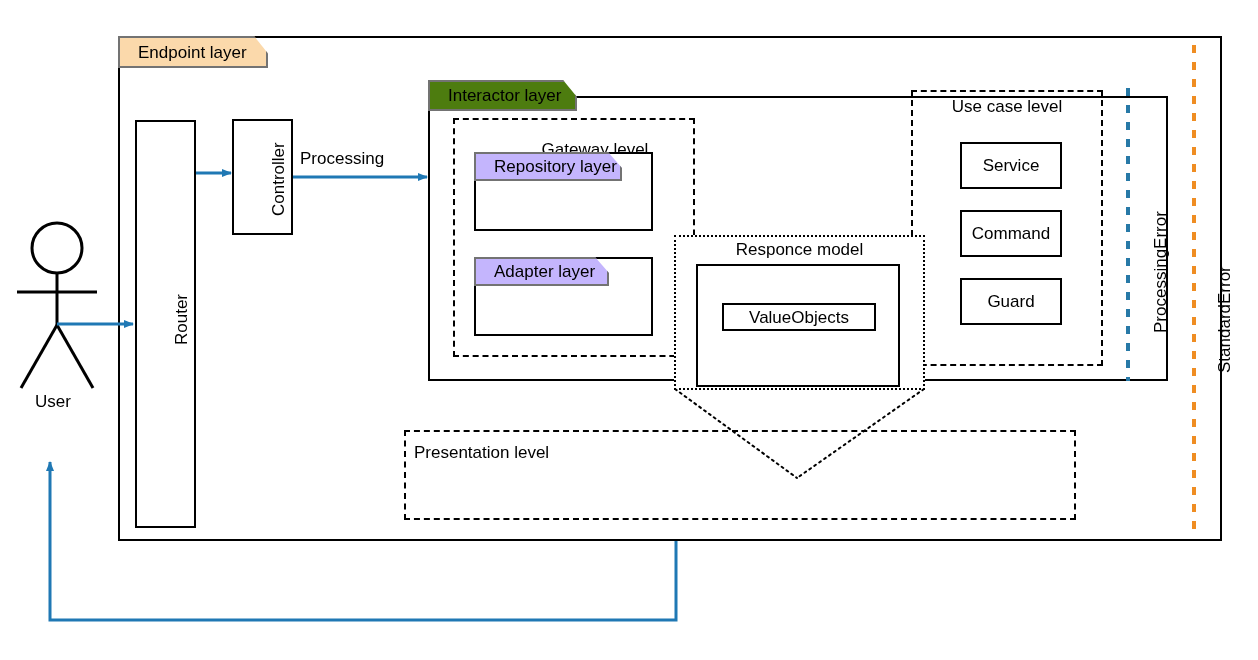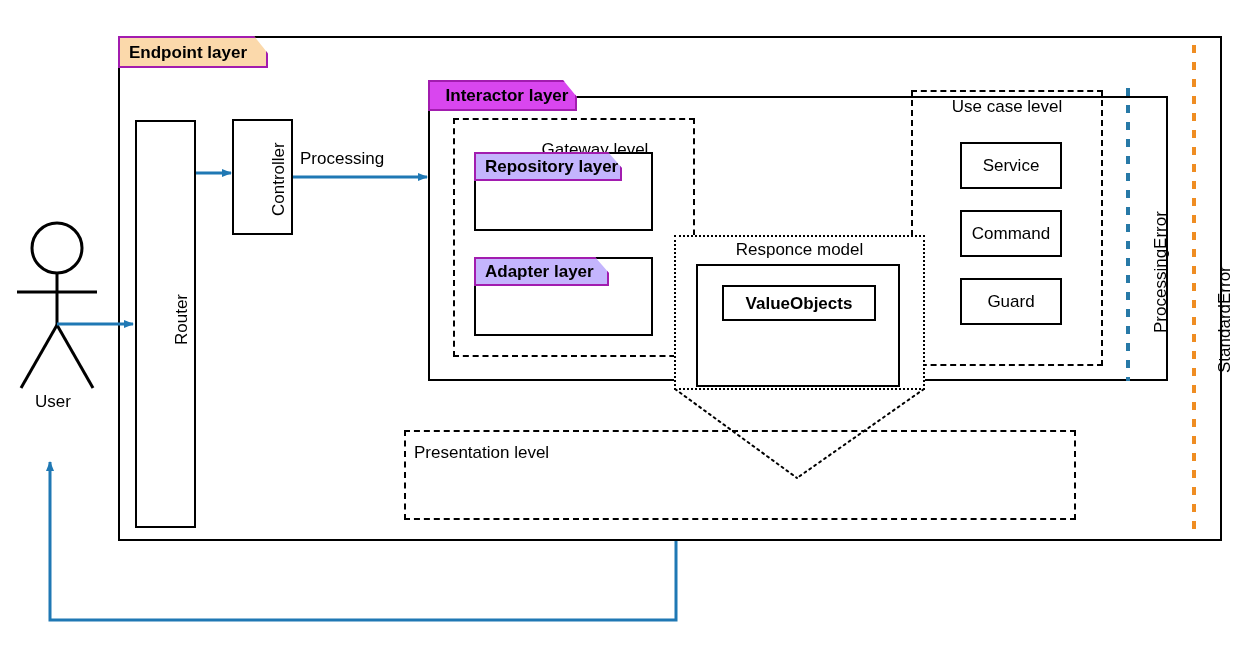--- a/index.html
+++ b/index.html
@@ -36,32 +36,31 @@
     position: absolute;
     border: 2px dotted #000000;
     background: transparent;
     box-sizing: border-box;
   }
 
   
   .tab {
     position: absolute;
     box-sizing: border-box;
-    border: 2px solid #a21caf;
+    border: 2px solid #737373;
     display: flex;
     align-items: center;
-    padding-left: 9px;
+    padding-left: 18px;
     font-size: 17px;
     line-height: 1;
     white-space: nowrap;
     clip-path: polygon(0 0, calc(100% - 14px) 0, 100% 55%, 100% 100%, 0 100%);
-    font-weight: bold;
   }
   .tab.orange { background: #fbd9ab; }
-  .tab.blue   { background: #d946ef; justify-content: center; }
+  .tab.blue   { background: #4d7c0f; }
   .tab.teal   { background: #c4b5fd; }
 
   
   .label {
     position: absolute;
     font-size: 17px;
     line-height: 1;
     white-space: nowrap;
     color: #000000;
   }
@@ -146,21 +145,21 @@
     <span class="boxtext">Command</span>
   </div>
   <div class="solid-box" style="left:960px; top:278px; width:102px; height:47px;text-align:right;">
     <span class="boxtext">Guard</span>
   </div>
 
   <div class="dotted-box" style="left:674px; top:235px; width:251px; height:155px; background:#ffffff;"></div>
   <div class="label center" style="left:674px; top:241px; width:251px;">Responce model</div>
 
   <div class="solid-box" style="left:696px; top:264px; width:204px; height:123px;"></div>
-  <div class="solid-box" style="left:722px; top:285px; width:154px; height:36px;font-weight:bold;">
+  <div class="solid-box" style="left:722px; top:303px; width:154px; height:28px;">
     <span class="boxtext">ValueObjects</span>
   </div>
 
   <div class="dashed-box" style="left:404px; top:430px; width:672px; height:90px;"></div>
   <div class="label" style="left:414px; top:444px;">Presentation level</div>
 
   <div class="vlabel" style="left:1152px; top:333px;">ProcessingError</div>
   <div class="vlabel" style="left:1216px; top:373px;">StandardError</div>
 
   <div class="label" style="left:35px; top:393px;">User</div>

